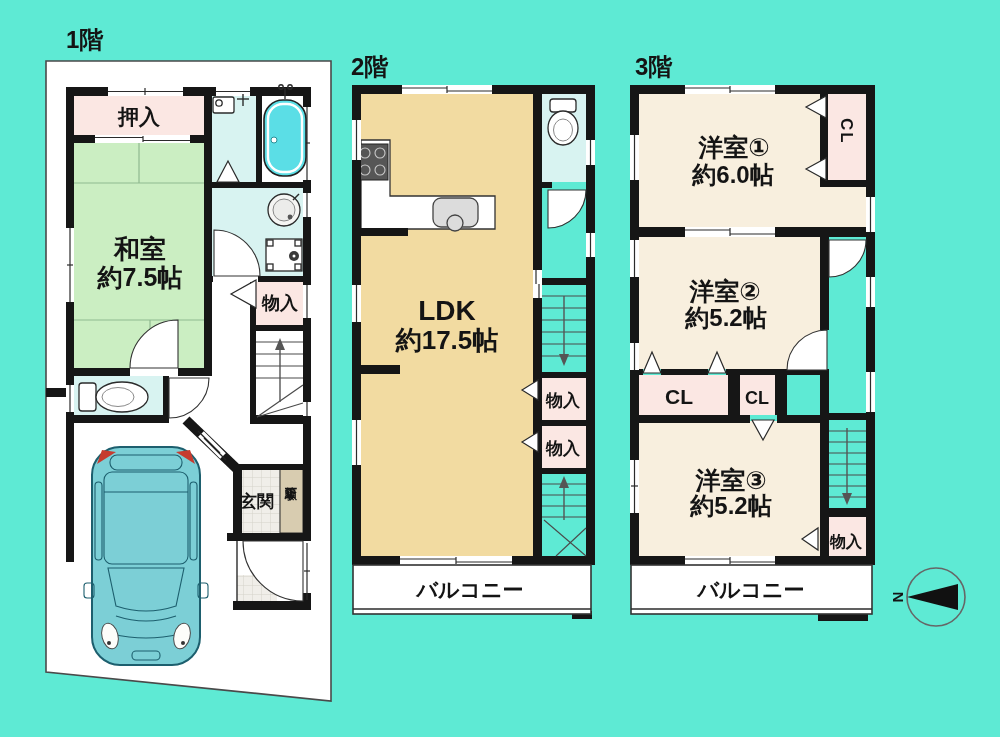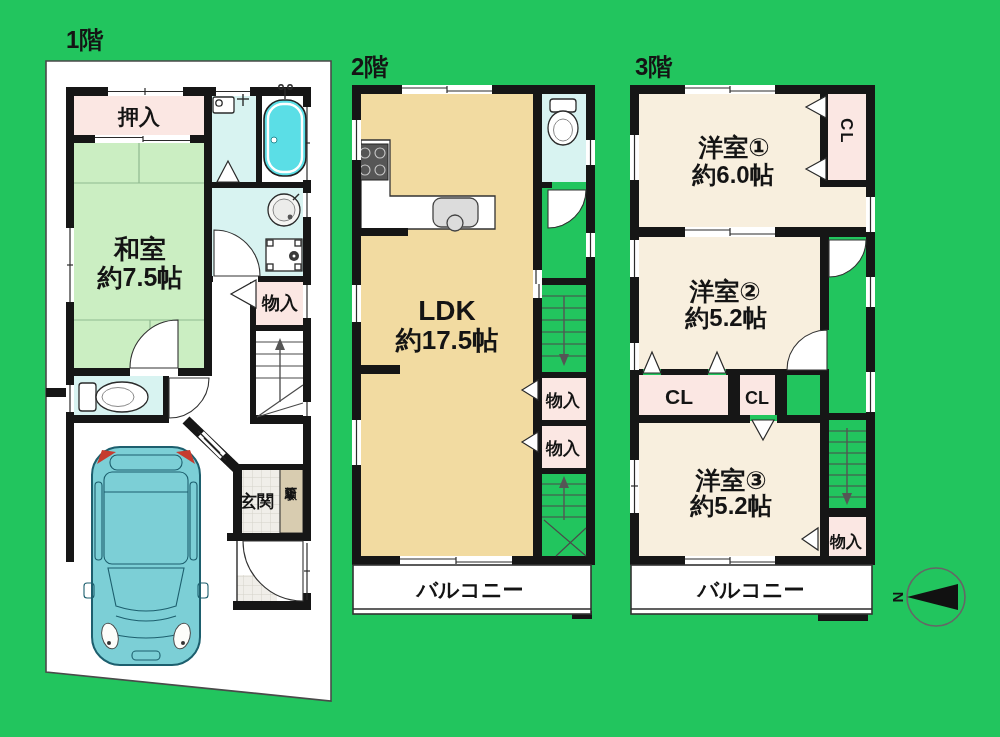--- a/index.html
+++ b/index.html
@@ -1,16 +1,16 @@
 <!DOCTYPE html>
 <html><head>
 <meta charset="utf-8">
 <style>
   html,body{margin:0;padding:0;background:#ffffff;}
-  .canvas{position:relative;width:1000px;height:737px;background:#22c55e;overflow:hidden;}
+  .canvas{position:relative;width:1000px;height:737px;background:#5eead4;overflow:hidden;}
   svg{position:absolute;left:0;top:0;}
   text{font-family:"Liberation Sans","DejaVu Sans",sans-serif;fill:#141414;font-weight:600;}
   .title{font-weight:600;}
   .thin{stroke:#2b2b2b;stroke-width:1.4;fill:none;}
   .fix{stroke:#2b2b2b;stroke-width:1.3;fill:#ffffff;}
   .pie{fill:#ffffff;stroke:#333333;stroke-width:1.1;}
   .win rect{fill:#ffffff;}
   .win line{stroke:#2b2b2b;stroke-width:1.2;}
   .step{stroke:#4a4a4a;stroke-width:1.1;}
   .arrow{stroke:#555555;stroke-width:1.4;fill:none;}

